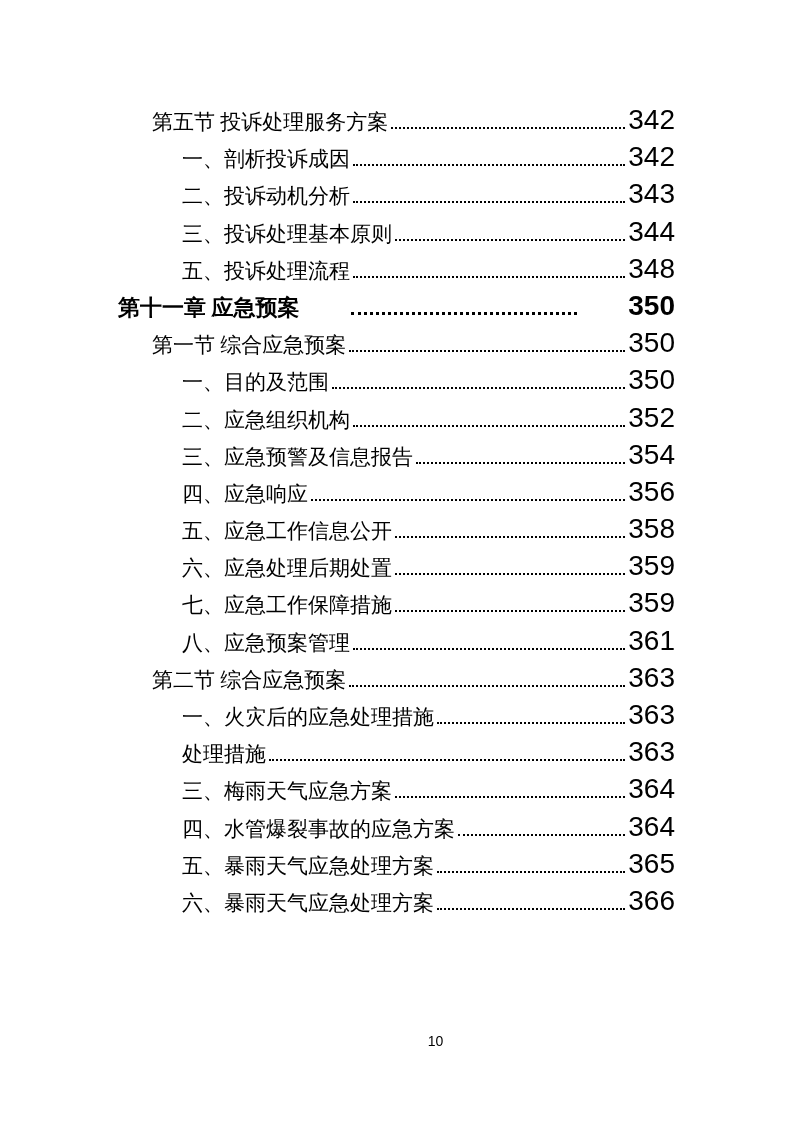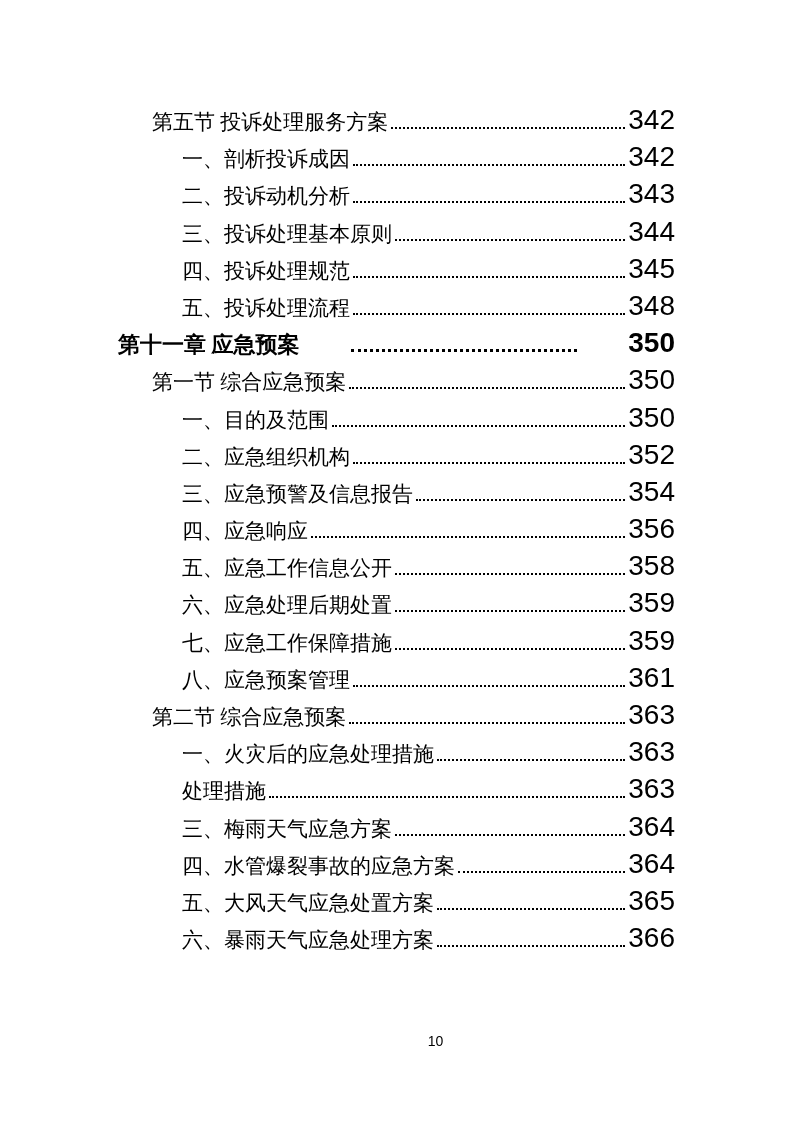--- a/index.html
+++ b/index.html
@@ -103,25 +103,20 @@
     <span class="title">二、投诉动机分析</span>
     <span class="leader"></span>
     <span class="pagenum">343</span>
   </div>
       <div class="row item">
     <span class="title">三、投诉处理基本原则</span>
     <span class="leader"></span>
     <span class="pagenum">344</span>
   </div>
       <div class="row item">
-    <span class="title">四、投诉处理规范</span>
-    <span class="leader"></span>
-    <span class="pagenum">345</span>
-  </div>
-      <div class="row item">
     <span class="title">五、投诉处理流程</span>
     <span class="leader"></span>
     <span class="pagenum">348</span>
   </div>
       <div class="row chapter">
     <span class="title">第十一章 应急预案</span>
     <span class="leader"></span>
     <span class="pagenum">350</span>
   </div>
       <div class="row section">
@@ -188,21 +183,21 @@
     <span class="title">三、梅雨天气应急方案</span>
     <span class="leader"></span>
     <span class="pagenum">364</span>
   </div>
       <div class="row item">
     <span class="title">四、水管爆裂事故的应急方案</span>
     <span class="leader"></span>
     <span class="pagenum">364</span>
   </div>
       <div class="row item">
-    <span class="title">五、大风天气应急处置方案</span>
+    <span class="title">五、暴雨天气应急处理方案</span>
     <span class="leader"></span>
     <span class="pagenum">365</span>
   </div>
       <div class="row item">
     <span class="title">六、暴雨天气应急处理方案</span>
     <span class="leader"></span>
     <span class="pagenum">366</span>
   </div>
     </div>
   <div class="footer">

